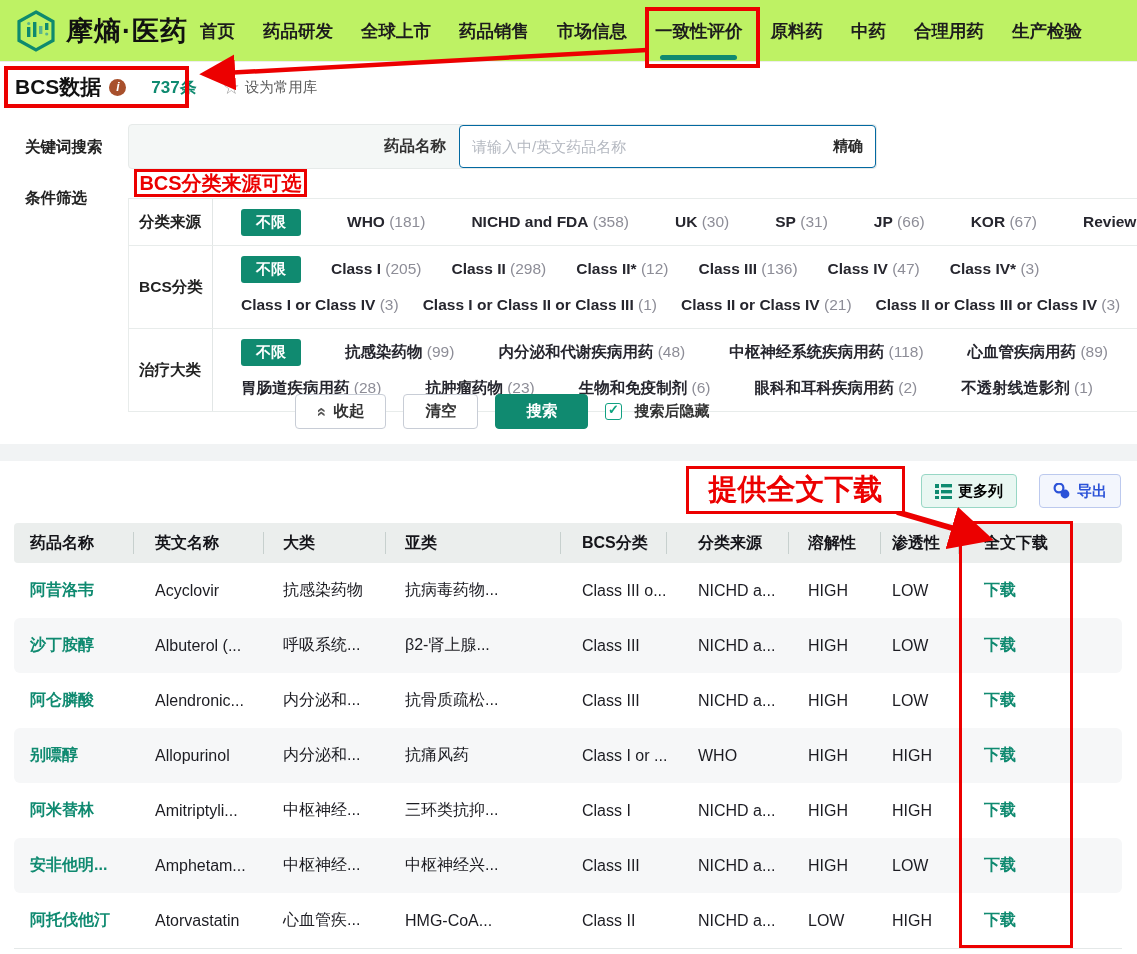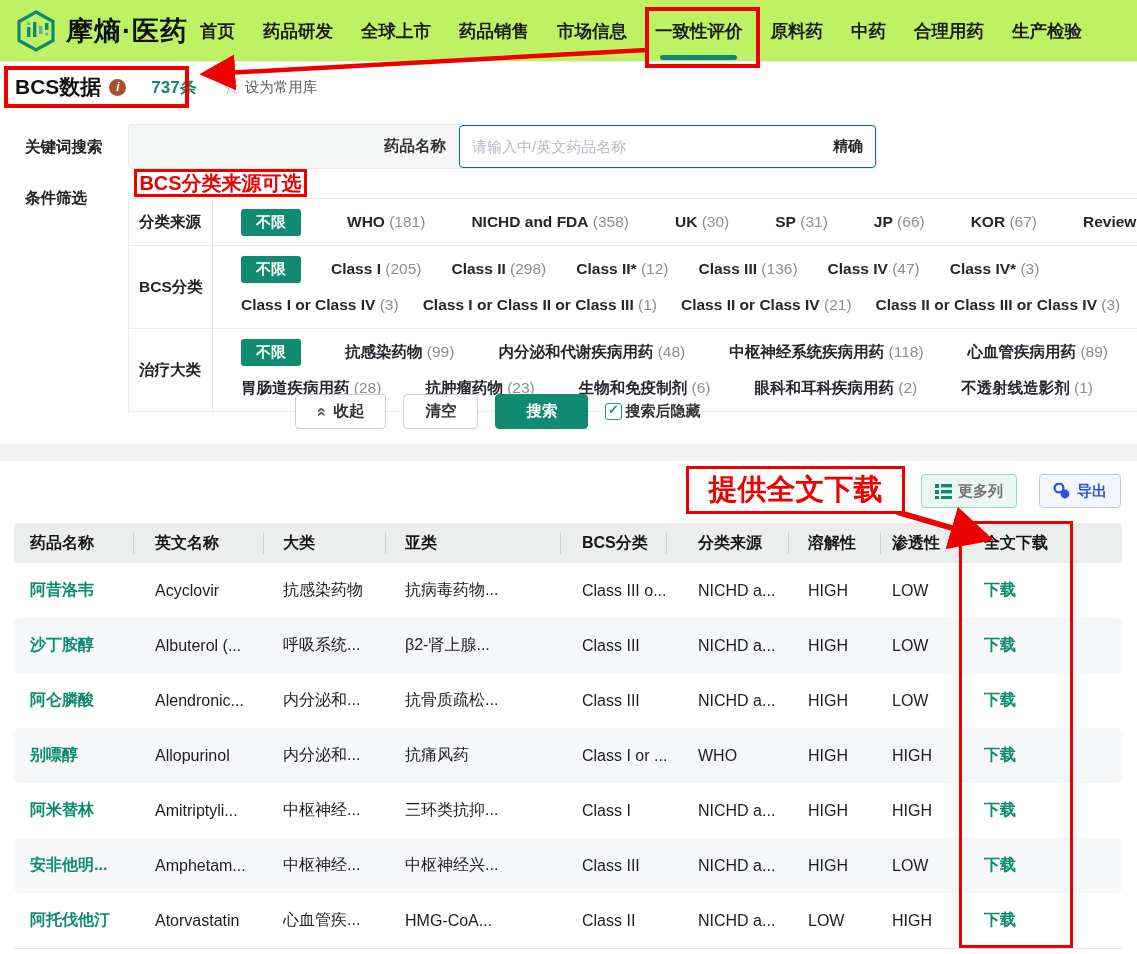--- a/index.html
+++ b/index.html
@@ -59,31 +59,31 @@
     padding:4px 15px; border-radius:3px; cursor:pointer; }
   .opt { font-size:15.5px; font-weight:600; color:#26262e; cursor:pointer; }
   .opt-c { color:#8d8d97; font-weight:400; }
   
   .actions { position:absolute; left:295px; top:394px; display:flex; align-items:center; gap:17px; }
   .btn { height:35px; background:#fff; border:1px solid #c8cdd6; border-radius:4px;
     padding:0 21px; font-size:15.5px; font-weight:600; color:#333; display:flex;
     align-items:center; gap:7px; cursor:pointer; font-family:inherit; }
   .btn-primary { background:#108a70; border:1px solid #108a70; color:#fff; padding:0 30px; }
   .collapse-icon { display:inline-block; transform:rotate(90deg); font-size:17px; color:#555; font-weight:bold; }
-  .hide-check { display:flex; align-items:center; gap:3px; font-size:15px; font-weight:600; color:#333; }
+  .hide-check { display:flex; align-items:center; gap:12px; font-size:15px; font-weight:600; color:#333; }
   .cb-teal { appearance:none; -webkit-appearance:none; width:17px; height:17px;
     border:1.5px solid #11a182; border-radius:3px; background:#fff; cursor:pointer; position:relative; }
   .cb-teal:checked::after { content:'✓'; position:absolute; left:1.5px; top:-2px;
     font-size:13px; font-weight:bold; color:#0ea37f; }
   .band { position:absolute; left:0; right:0; top:444px; height:17px; background:#f1f3f4; }
   
   .toolbar { position:absolute; top:474px; right:16px; display:flex; gap:22px; }
   .tb-btn { height:34px; border-radius:4px; display:flex; align-items:center; gap:6px;
     padding:0 13px; font-size:15px; font-weight:600; cursor:pointer; }
-  .tb-more { background:#e9f7f2; border:1px solid #98d7c5; color:#737373; }
+  .tb-more { background:#e9f7f2; border:1px solid #98d7c5; color:#000000; }
   .tb-export { background:#f3f6fd; border:1px solid #bcc9ee; color:#2b52d8; }
   
   .table { position:absolute; left:14px; top:523px; width:1108px; }
   .thead { display:flex; height:40px; background:#ebeeed; border-radius:4px; align-items:center; }
   .th { font-size:16px; font-weight:bold; color:#15151a; position:relative; height:100%;
     display:flex; align-items:center; }
   .th + .th::before { content:''; position:absolute; left:0; top:9px; width:1px; height:22px; background:#c7d0ce; }
   .tr { display:flex; height:55px; align-items:center; }
   .tr:nth-child(even) { background:#f6f7f8; border-radius:6px; }
   .td { font-size:16px; color:#1c1c22; overflow:hidden; white-space:nowrap; }

